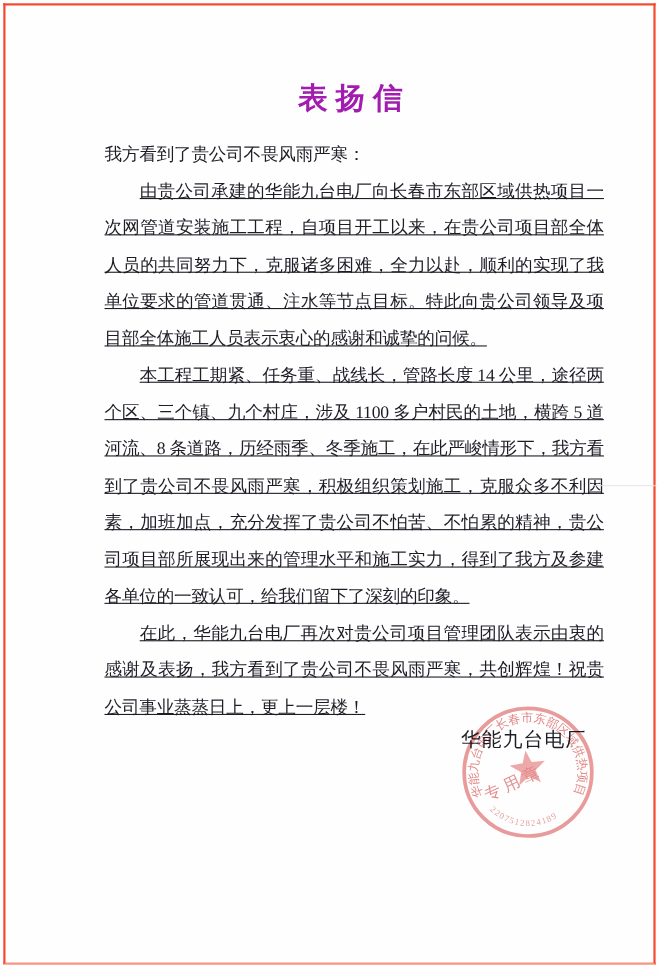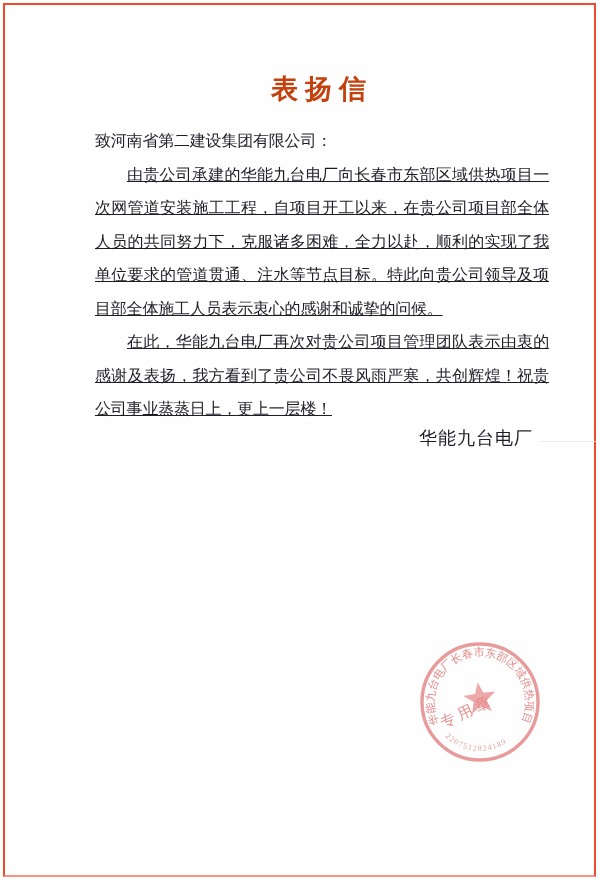--- a/index.html
+++ b/index.html
@@ -19,21 +19,21 @@
   }
   .content {
     position:absolute; left:95px; top:68px; width:454px;
   }
   .title {
     margin:0 0 14px 0;
     text-align:center;
     font-size:27px; font-weight:700;
     letter-spacing:7px;
     line-height:42px;
-    color:#c2410c;
+    color:#a21caf;
   }
   .salutation {
     margin:0;
     font-size:16px; line-height:33.5px;
     letter-spacing:-0.2px;
   }
   .body-para {
     margin:0;
     font-size:16px; line-height:33.5px;
     letter-spacing:-0.2px;
@@ -70,22 +70,23 @@
 </style>
 </head>
 <body>
 
 <div class="page">
 
   <div class="border-frame"></div>
 
   <div class="content">
     <h1 class="title">表扬信</h1>
-    <p class="salutation">致河南省第二建设集团有限公司：</p>
+    <p class="salutation">我方看到了贵公司不畏风雨严寒：</p>
     <p class="body-para">由贵公司承建的华能九台电厂向长春市东部区域供热项目一次网管道安装施工工程，自项目开工以来，在贵公司项目部全体人员的共同努力下，克服诸多困难，全力以赴，顺利的实现了我单位要求的管道贯通、注水等节点目标。特此向贵公司领导及项目部全体施工人员表示衷心的感谢和诚挚的问候。</p>
+    <p class="body-para">本工程工期紧、任务重、战线长，管路长度 14 公里，途径两个区、三个镇、九个村庄，涉及 1100 多户村民的土地，横跨 5 道河流、8 条道路，历经雨季、冬季施工，在此严峻情形下，我方看到了贵公司不畏风雨严寒，积极组织策划施工，克服众多不利因素，加班加点，充分发挥了贵公司不怕苦、不怕累的精神，贵公司项目部所展现出来的管理水平和施工实力，得到了我方及参建各单位的一致认可，给我们留下了深刻的印象。</p>
     <p class="body-para">在此，华能九台电厂再次对贵公司项目管理团队表示由衷的感谢及表扬，我方看到了贵公司不畏风雨严寒，共创辉煌！祝贵公司事业蒸蒸日上，更上一层楼！</p>
 
     <div class="signature-block">
       <div class="signature">华能九台电厂</div>
     </div>
   </div>
 
   <div class="stamp">
     <svg viewBox="0 0 126 126" width="126" height="126">
       <defs>

